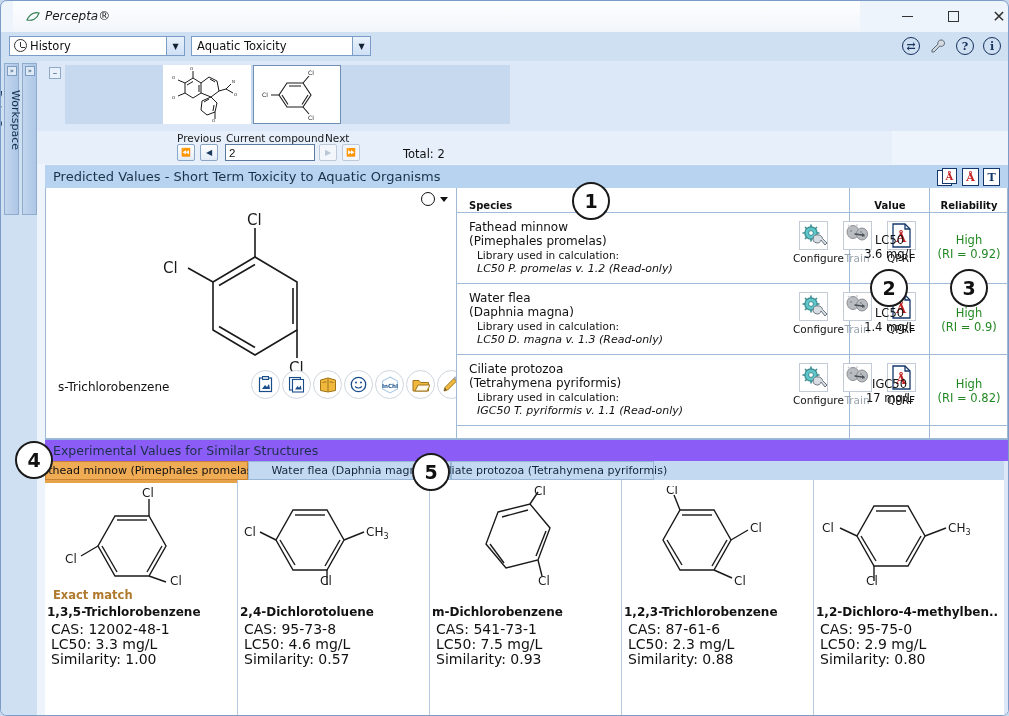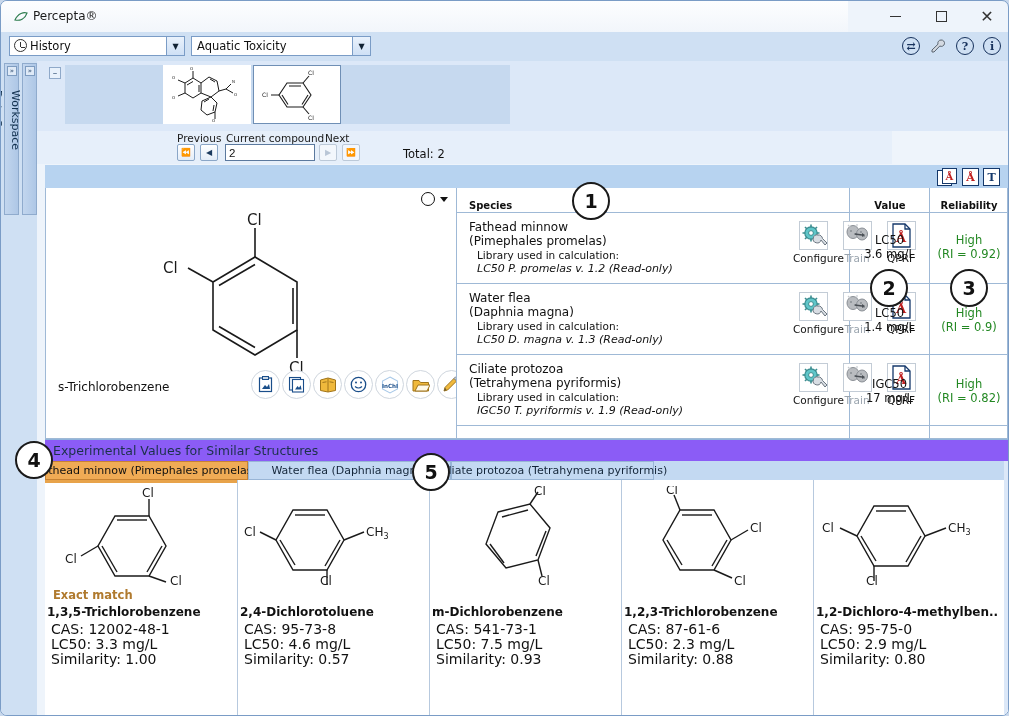--- a/index.html
+++ b/index.html
@@ -12,23 +12,24 @@
   .app{
     position:absolute;left:0;top:0;width:1009px;height:716px;
     background:#eef4fb;
     border:1px solid #7a9cc6;
     box-sizing:border-box;
     border-radius:7px;
     overflow:hidden;
   }
   
   .titlebar{
-    position:absolute;left:0;top:0;width:847px;height:31px;
+    position:absolute;left:12px;top:0;width:847px;height:31px;
     background:linear-gradient(#fdfeff,#f2f6fb);
     border-bottom:1px solid #d7e2ee;
+    font-style:italic;
   }
   .title-logo{
     position:absolute;left:12px;top:8px;width:16px;height:16px;
     color:#2e7d4f;font-size:14px;line-height:16px;text-align:center;
   }
   .title-text{
     position:absolute;left:32px;top:8px;font-size:12px;color:#1b1b1b;
   }
   .win-btn{
     position:absolute;top:0;width:44px;height:31px;
@@ -446,20 +447,21 @@
     <span class="nav-cap" id="cap-next">Next</span>
     <div class="nav-btn" id="btn-first">⏪</div>
     <div class="nav-btn" id="btn-prev">◀</div>
     <input id="cur-input" value="2" style="">
     <div class="nav-btn dis" id="btn-next">▶</div>
     <div class="nav-btn dis" id="btn-last">⏩</div>
     <span id="total-label">Total: 2</span>
   </div>
 
   <div class="pv-header">
+    <span class="pv-title">Predicted Values - Short Term Toxicity to Aquatic Organisms</span>
     <div class="pv-icons">
       <div class="stacked">
         <span class="s1"></span>
           <span class="s2"></span>
           <span class="sl">Å</span>
       </div>
       <div class="pdf-ico">
           <span class="pdf-letter">Å</span>
         </div>
       <div class="pdf-ico">
@@ -677,21 +679,21 @@
       <span class="cellval" style="top:22px">LC50</span>
       <span class="cellval" style="top:36px">1.4 mg/L</span>
       <span class="cellrel" style="top:22px">High</span>
       <span class="cellrel" style="top:36px">(RI = 0.9)</span>
     </div>
 
     <div class="srow" id="srow-2">
       <span class="sp-common">Ciliate protozoa</span>
       <span class="sp-latin">(Tetrahymena pyriformis)</span>
       <span class="sp-libcap">Library used in calculation:</span>
-      <span class="sp-lib">IGC50 T. pyriformis v. 1.9 (Read-only)</span>
+      <span class="sp-lib">IGC50 T. pyriformis v. 1.1 (Read-only)</span>
       <div class="act-group">
         <div class="act">
           <div class="box">
             <svg width="27" height="27" viewBox="0 0 27 27">
                 <circle cx="11" cy="11" r="6.2" fill="#5fc6c9" stroke="#3b8c8f" stroke-width="1.2"></circle>
                 <circle cx="11" cy="11" r="2.4" fill="#fff" stroke="#3b8c8f" stroke-width="1"></circle>
                 <g stroke="#3b8c8f" stroke-width="1.6">
               <line x1="11" y1="2.5" x2="11" y2="5.2"></line>
                   <line x1="11" y1="16.8" x2="11" y2="19.5"></line>
               <line x1="2.5" y1="11" x2="5.2" y2="11"></line>

